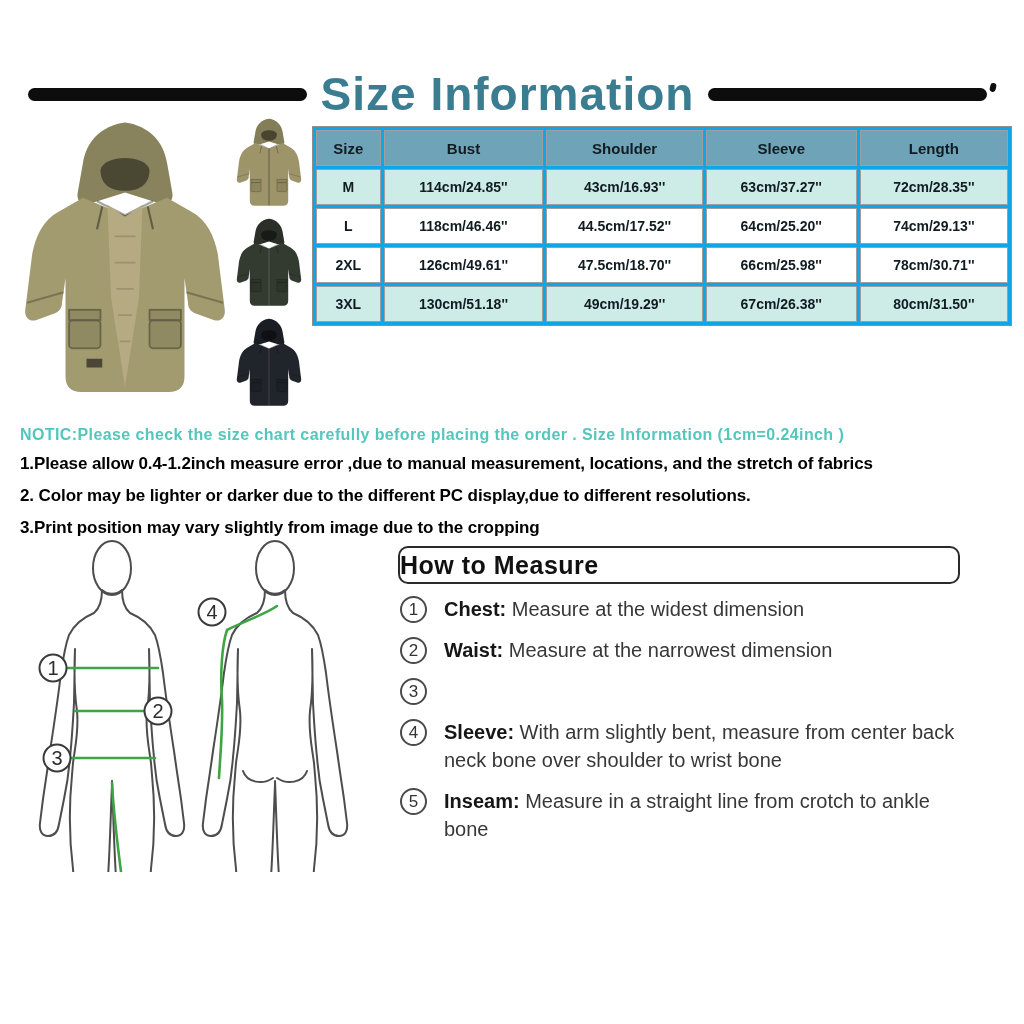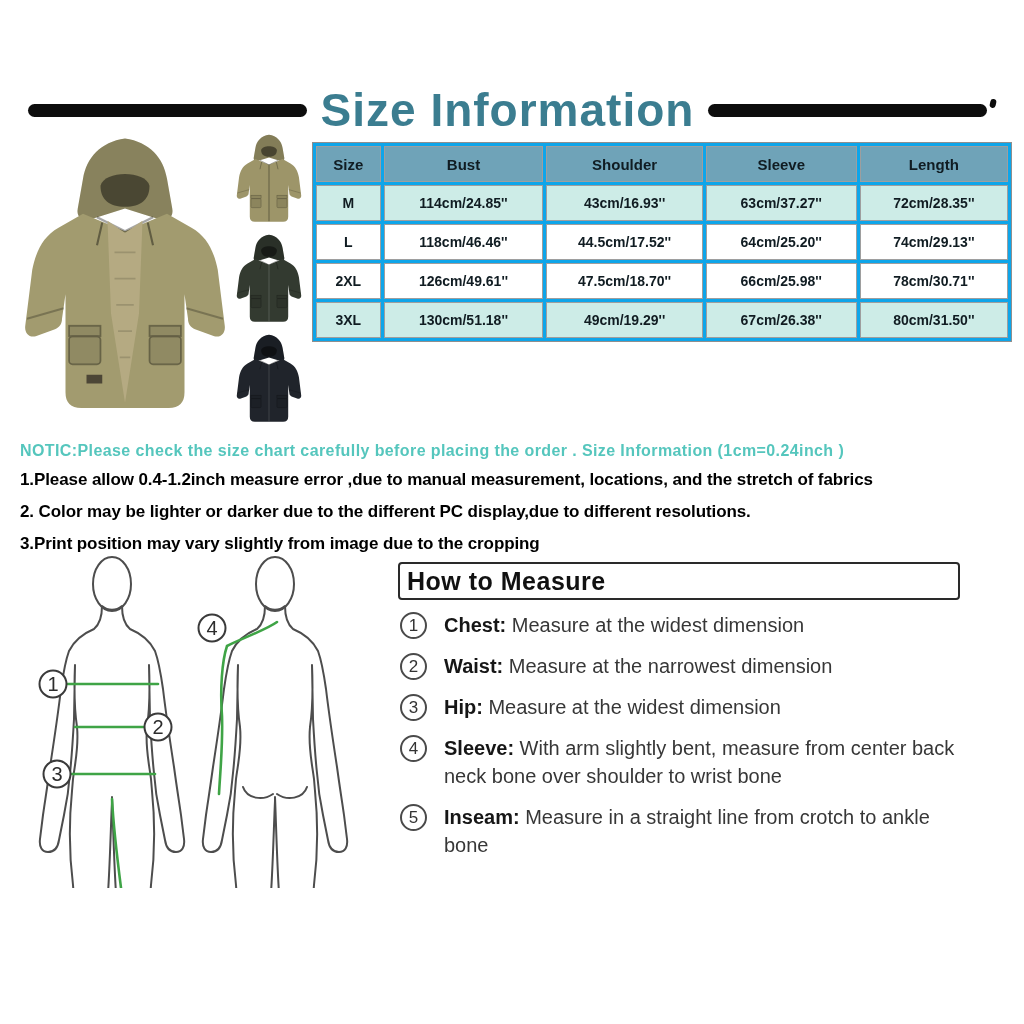--- a/index.html
+++ b/index.html
@@ -1,18 +1,18 @@
 <!DOCTYPE html>
 <html><head>
 <meta charset="utf-8">
 <style>
   * { margin:0; padding:0; box-sizing:border-box; }
   html,body { background:#fff; }
   body { font-family:"Liberation Sans", sans-serif; }
-  #canvas { position:relative; width:1024px; height:872px; background:#fff; overflow:hidden; margin:16px auto; }
+  #canvas { position:relative; width:1024px; height:872px; background:#fff; overflow:hidden; margin:0 auto; }
 
   
   .title-row { position:absolute; left:28px; right:28px; top:66px; height:56px;
                display:flex; align-items:center; }
   .title-bar { flex:1; height:13px; background:#0d0d0d; border-radius:7px; }
   .page-title { color:#3b7d90; font-size:46px; font-weight:bold; letter-spacing:1px;
                 margin:0 14px; white-space:nowrap; }
   .bar-tick { width:6px; height:9px; background:#0d0d0d; border-radius:3px;
               margin-left:3px; margin-top:-14px; transform:rotate(12deg); }
 
@@ -52,22 +52,22 @@
   .figures-svg { position:absolute; left:28px; top:533px; width:352px; height:482px; }
   .fig-outline { fill:none; stroke:#4d4d4d; stroke-width:2; stroke-linejoin:round;
                  stroke-linecap:round; }
   .green-line { fill:none; stroke:#3fa446; stroke-width:2.6; stroke-linecap:round; }
   .marker-circle { fill:#fff; stroke:#3a3a3a; stroke-width:2; }
   .marker-num { font-family:"Liberation Sans",sans-serif; font-size:20px; fill:#2c2c2c;
                 text-anchor:middle; }
 
   
   .how-box { position:absolute; left:398px; top:546px; width:562px; height:38px;
-             border:2.5px solid #2a2a2a; border-radius:4px; display:flex;
-             align-items:center; padding-left:7px; }
+             border:2.5px solid #2a2a2a; border-radius:10px; display:flex;
+             align-items:center; padding-left:0; }
   .how-title { font-size:25px; font-weight:bold; color:#111; letter-spacing:.5px; }
   .steps { position:absolute; left:400px; top:595px; width:560px; list-style:none; }
   .step { display:flex; align-items:flex-start; margin-bottom:13px; }
   .step-circle { flex:0 0 27px; width:27px; height:27px; border:2px solid #4a4a4a;
                  border-radius:50%; display:flex; align-items:center; justify-content:center;
                  font-size:17px; color:#333; margin-top:1px; }
   .step-text { margin-left:17px; font-size:20px; line-height:28px; color:#373737; }
   .step-label { font-weight:bold; color:#161616; }
 </style>
 </head>
@@ -243,21 +243,20 @@
     <li class="step">
       <span class="step-circle">1</span>
       <span class="step-text"><b class="step-label">Chest:</b><span> Measure at the widest dimension</span></span>
     </li>
     <li class="step">
       <span class="step-circle">2</span>
       <span class="step-text"><b class="step-label">Waist:</b><span> Measure at the narrowest dimension</span></span>
     </li>
     <li class="step">
       <span class="step-circle">3</span>
-      <span class="step-text"><b class="step-label">Hip:</b><span> Measure at the widest dimension</span></span>
     </li>
     <li class="step">
       <span class="step-circle">4</span>
       <span class="step-text"><b class="step-label">Sleeve:</b><span> With arm slightly bent, measure from center back neck bone over shoulder to wrist bone</span></span>
     </li>
     <li class="step">
       <span class="step-circle">5</span>
       <span class="step-text"><b class="step-label">Inseam:</b><span> Measure in a straight line from crotch to ankle bone</span></span>
     </li>
   </ul>

